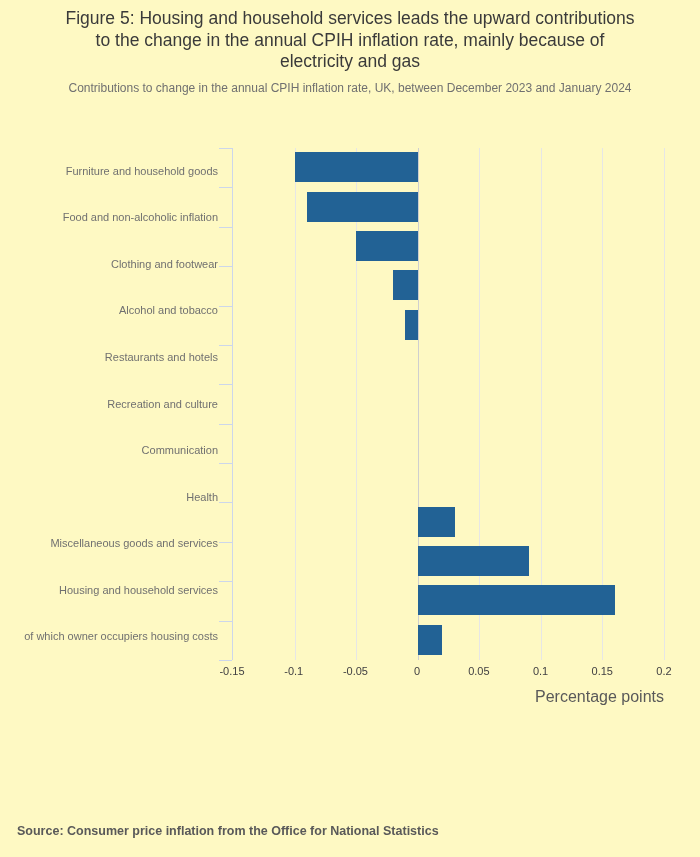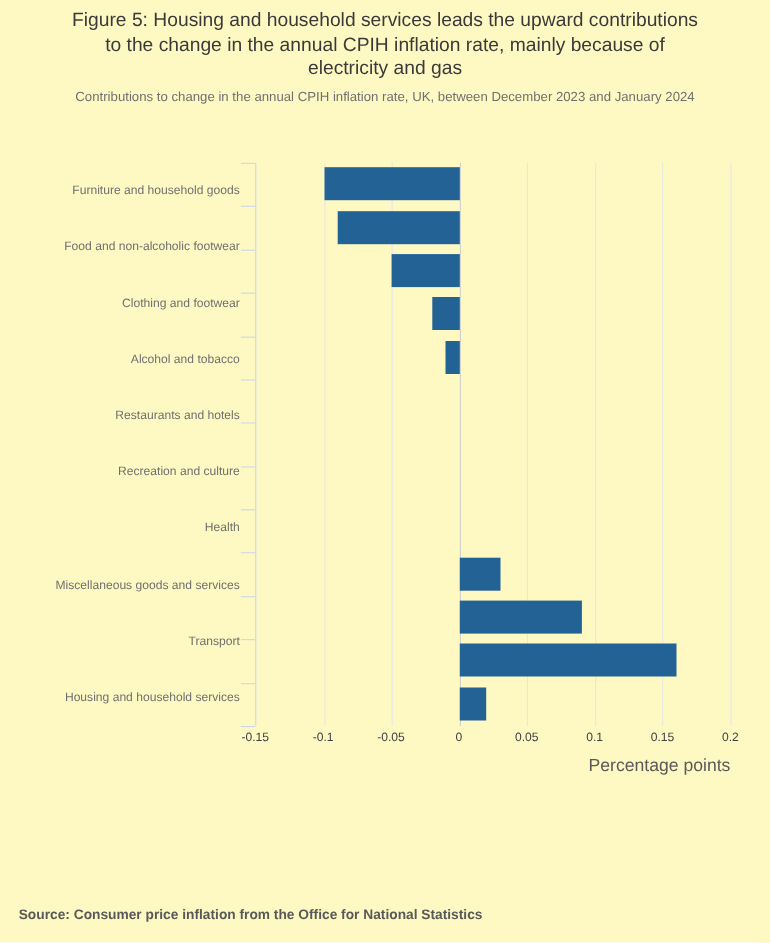--- a/index.html
+++ b/index.html
@@ -112,29 +112,30 @@
     <span>Figure 5: Housing and household services leads the upward contributions</span>
     <span>to the change in the annual CPIH inflation rate, mainly because of</span>
     <span>electricity and gas</span>
   </h1>
 
   <p class="subtitle">Contributions to change in the annual CPIH inflation rate, UK, between December 2023 and January 2024</p>
 
   <div class="chart">
     <div class="labels" id="labels">
         <div class="cat-label">Furniture and household goods</div>
-        <div class="cat-label">Food and non-alcoholic footwear</div>
+        <div class="cat-label">Food and non-alcoholic inflation</div>
         <div class="cat-label">Clothing and footwear</div>
         <div class="cat-label">Alcohol and tobacco</div>
         <div class="cat-label">Restaurants and hotels</div>
         <div class="cat-label">Recreation and culture</div>
+        <div class="cat-label">Communication</div>
         <div class="cat-label">Health</div>
         <div class="cat-label">Miscellaneous goods and services</div>
-        <div class="cat-label">Transport</div>
         <div class="cat-label">Housing and household services</div>
+        <div class="cat-label">of which owner occupiers housing costs</div>
       </div>
     <div class="plot" id="plot">
         <div class="gridline" style="left: 14.2857%;"></div>
         <div class="gridline" style="left: 28.5714%;"></div>
         <div class="gridline zero" style="left: 42.8571%;"></div>
         <div class="gridline" style="left: 57.1429%;"></div>
         <div class="gridline" style="left: 71.4286%;"></div>
         <div class="gridline" style="left: 85.7143%;"></div>
         <div class="gridline" style="left: 100%;"></div>
         <div class="ytick" style="top: 0px;"></div>

